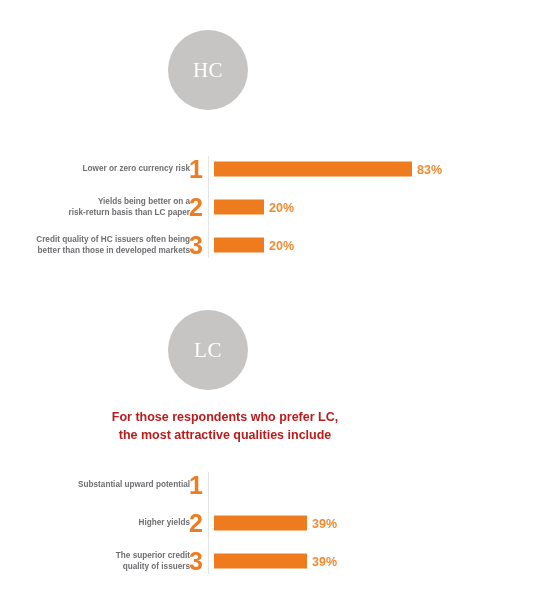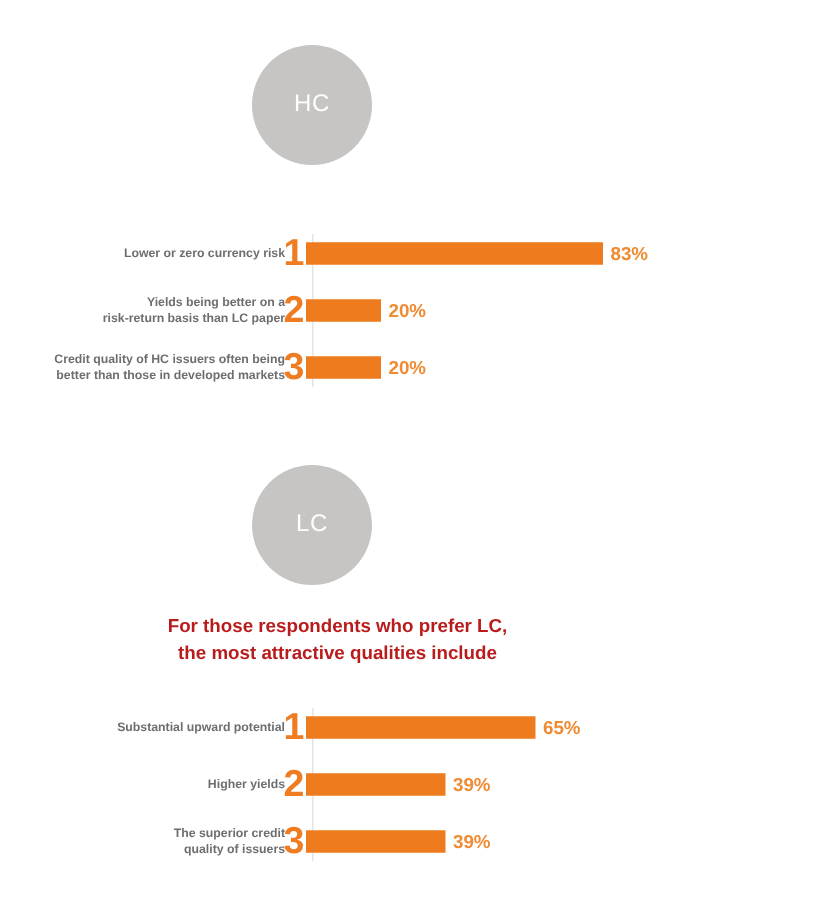--- a/index.html
+++ b/index.html
@@ -29,23 +29,24 @@
   }
   .badge {
     width: 80px;
     height: 80px;
     border-radius: 50%;
     background: #c6c5c3;
     display: flex;
     align-items: center;
     justify-content: center;
     color: #ffffff;
-    font-size: 16px;
+    font-size: 21px;
     font-weight: 400;
     letter-spacing: 0.5px;
+    font-family: Liberation Serif, serif;
   }
 
   
   .heading {
     text-align: center;
     padding-left: 10px;
     padding-right: 120px;
     font-size: 12.5px;
     font-weight: bold;
     line-height: 1.45;
@@ -88,21 +89,21 @@
     transform: translateY(-50%);
     width: 16px;
     text-align: center;
     font-size: 25px;
     font-weight: bold;
     color: #ef7c21;
     line-height: 1;
   }
   .bar-track {
     position: absolute;
-    left: 204px;
+    left: 214px;
     top: 50%;
     transform: translateY(-50%);
     height: 15px;
     display: flex;
     align-items: center;
   }
   .bar {
     height: 15px;
     background: #ee7c1f;
   }
@@ -184,24 +185,20 @@
 the most attractive qualities include</div>
 
   <div class="sp-h-chart"></div>
 
   <div class="chart">
     <div class="axis-line" style="top: 6px; height: 102px; background: rgb(227, 228, 230);"></div>
 
     <div class="row">
       <div class="row-label" style="color: rgb(109, 110, 113);">Substantial upward potential</div>
       <div class="rank" style="color: rgb(239, 124, 33);">1</div>
-      <div class="bar-track">
-        <div class="bar" style="width: 153px; background: rgb(238, 124, 31);"></div>
-        <div class="bar-value" style="color: rgb(239, 139, 51);">65%</div>
-      </div>
     </div>
 
     <div class="row">
       <div class="row-label" style="color: rgb(109, 110, 113);">Higher yields</div>
       <div class="rank" style="color: rgb(239, 124, 33);">2</div>
       <div class="bar-track">
         <div class="bar" style="width: 93px; background: rgb(238, 124, 31);"></div>
         <div class="bar-value" style="color: rgb(239, 139, 51);">39%</div>
       </div>
     </div>

